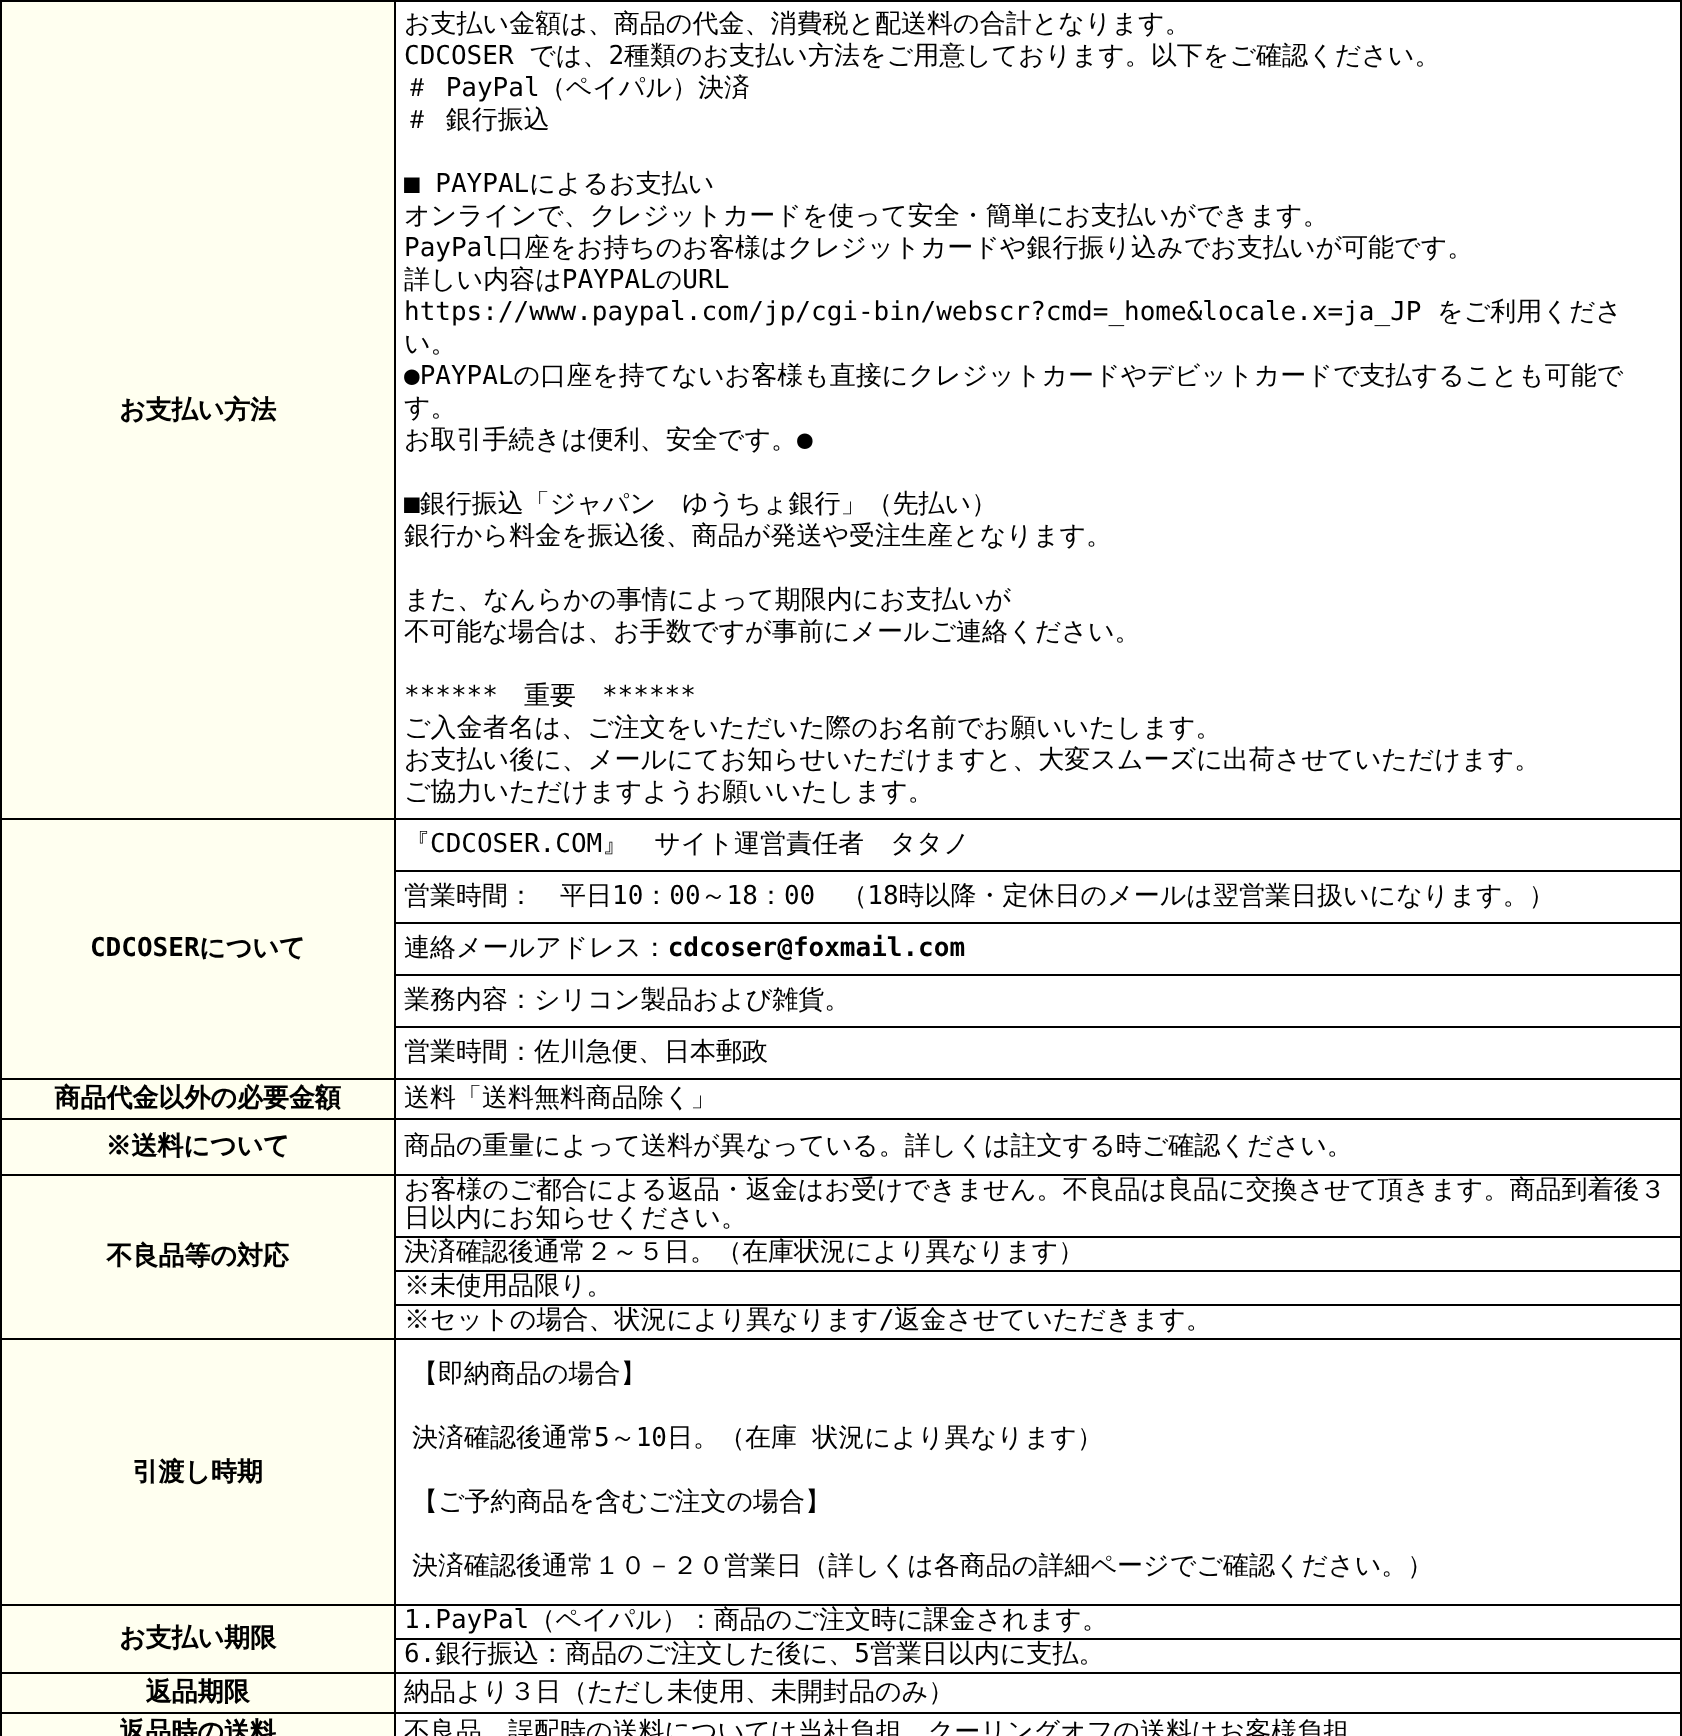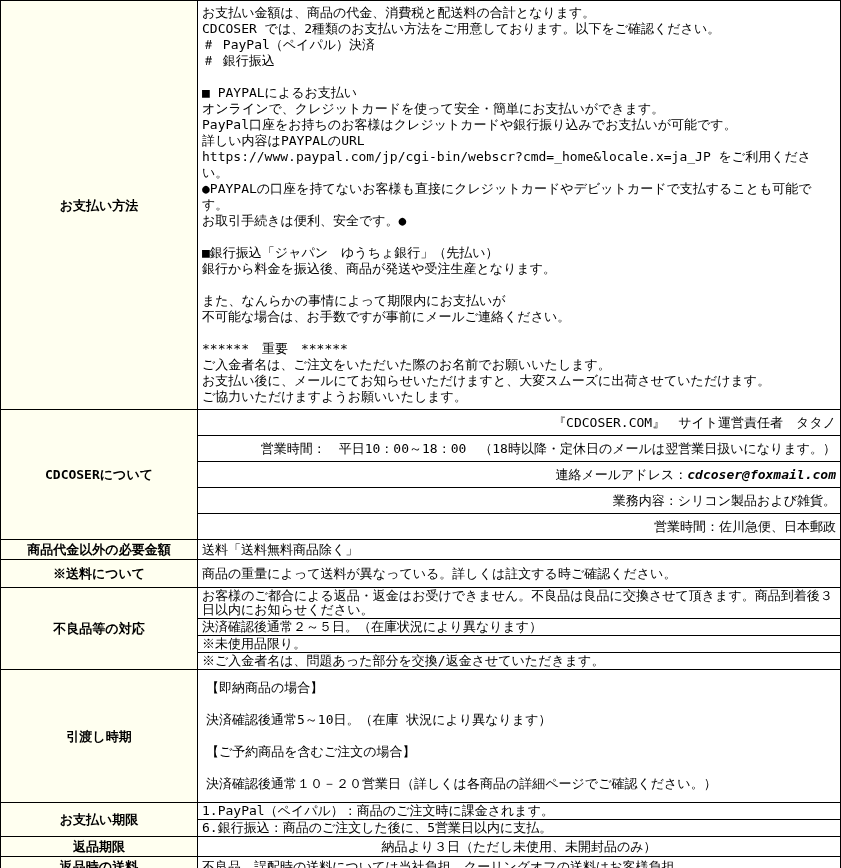--- a/index.html
+++ b/index.html
@@ -38,25 +38,25 @@
   }
   td.pre {
     white-space: pre-wrap;
     line-height: 16px;
     padding: 4px 4px;
     vertical-align: top;
   }
   td.pad-delivery { padding: 10px 8px; }
   tr.h15 td { height: 15px; }
   tr.h16 td { height: 16px; }
-  tr.h19 td { height: 19px; text-align: center; }
+  tr.h19 td { height: 19px; }
   tr.h20 td { height: 20px; }
-  tr.h26 td { height: 26px; text-align: right; }
+  tr.h26 td { height: 26px; }
   tr.h28 td { height: 28px; }
-  .b { font-weight: bold; font-style: italic; }
+  .b { font-weight: bold; }
 </style>
 </head>
 <body>
 
 <table class="policy">
   <colgroup>
     <col class="c-label">
     <col>
   </colgroup>
   <tbody>
@@ -119,21 +119,21 @@
       <th class="lbl" rowspan="4">不良品等の対応</th>
       <td class="val">お客様のご都合による返品・返金はお受けできません。不良品は良品に交換させて頂きます。商品到着後３日以内にお知らせください。</td>
     </tr>
     <tr class="h15">
       <td class="val">決済確認後通常２～５日。（在庫状況により異なります）</td>
     </tr>
     <tr class="h15">
       <td class="val">※未使用品限り。</td>
     </tr>
     <tr class="h15">
-      <td class="val">※ご入金者名は、問題あった部分を交換/返金させていただきます。</td>
+      <td class="val">※セットの場合、状況により異なります/返金させていただきます。</td>
     </tr>
 
     <tr>
       <th class="lbl">引渡し時期</th>
       <td class="val pre pad-delivery">【即納商品の場合】
 
 決済確認後通常5～10日。（在庫 状況により異なります）
 
 【ご予約商品を含むご注文の場合】
 

